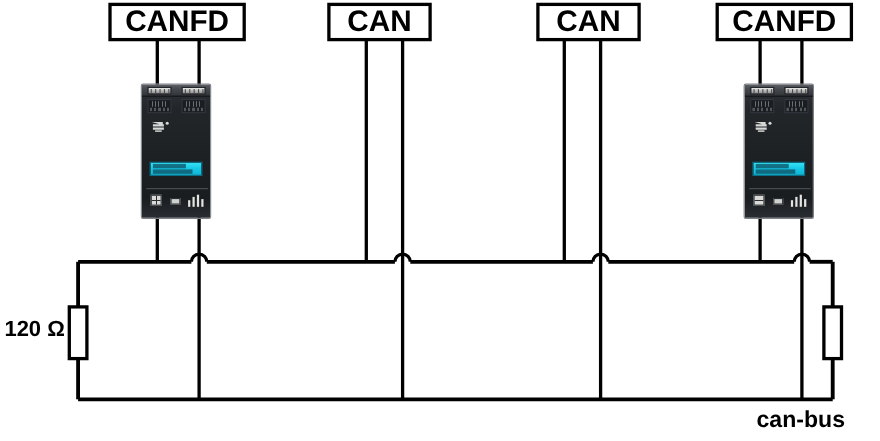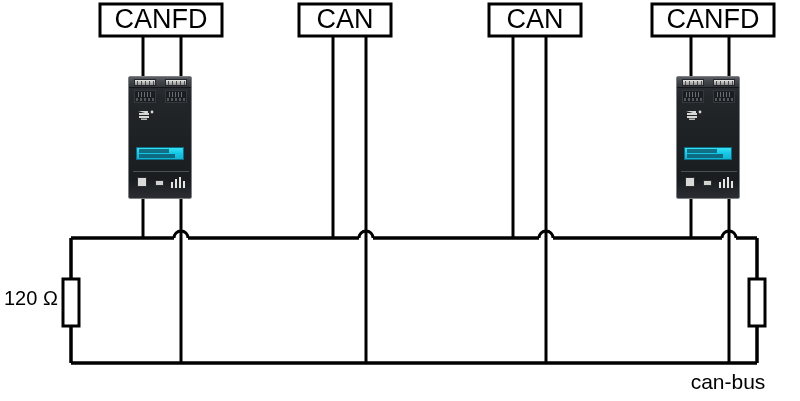--- a/index.html
+++ b/index.html
@@ -13,20 +13,21 @@
     position: relative;
     overflow: hidden;
     font-family: "Liberation Sans", sans-serif;
   }
   #stage {
     position: absolute;
     left: 0; top: 0;
     width: 800px;
     height: 401px;
     background: #ffffff;
+    font-weight: bold;
   }
   svg#diagram {
     position: absolute;
     left: 0; top: 0;
     width: 800px;
     height: 401px;
     display: block;
   }
   .node-box {
     fill: #ffffff;

